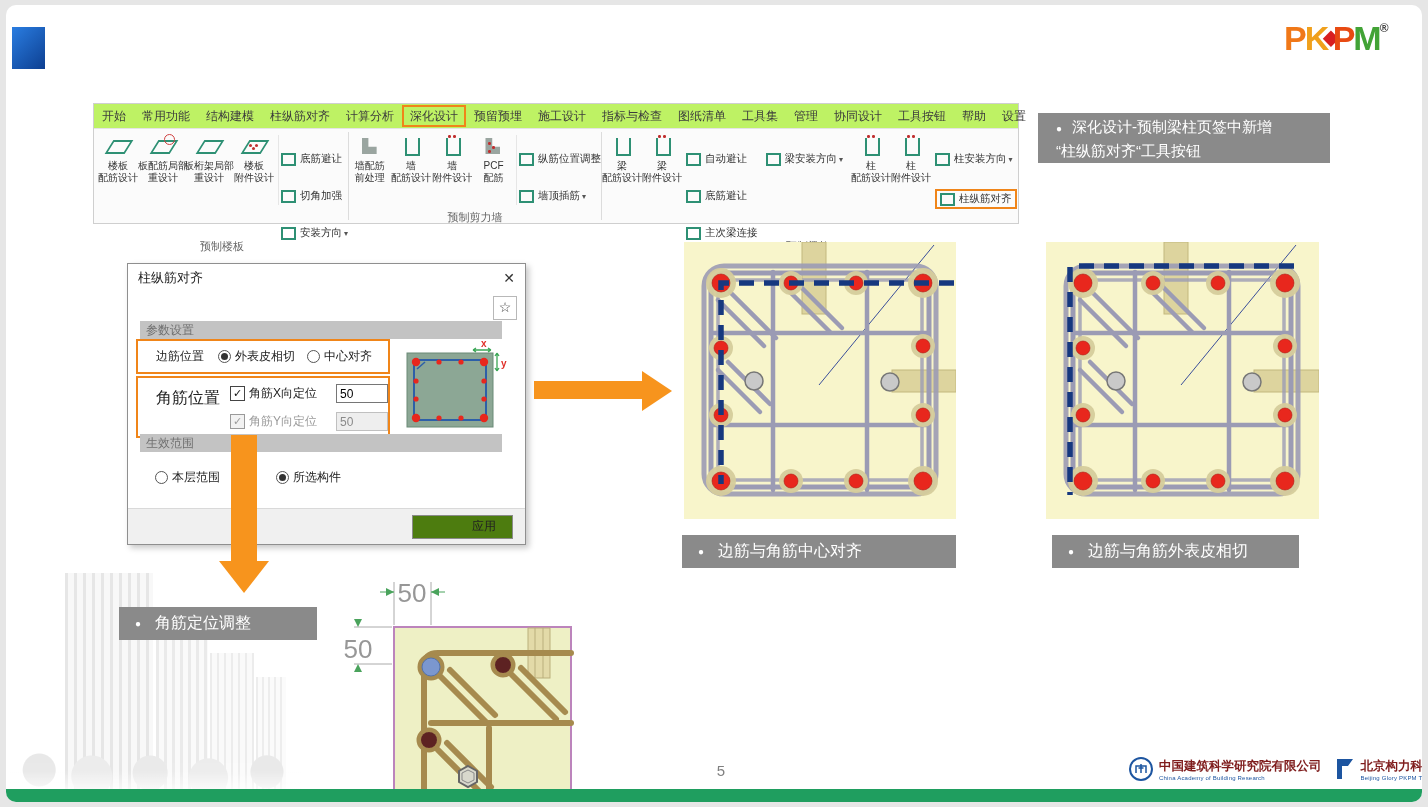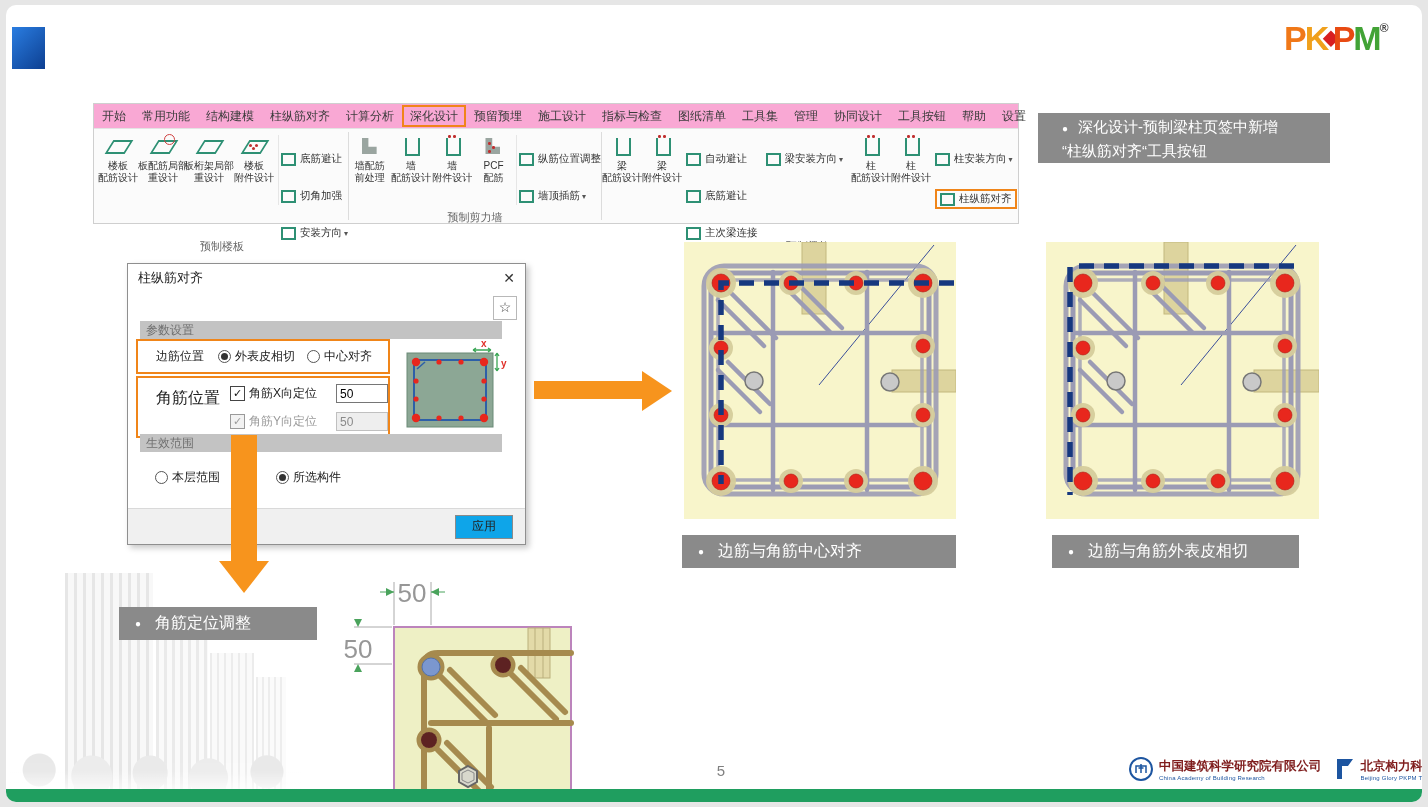--- a/index.html
+++ b/index.html
@@ -8,21 +8,21 @@
   
   .title-sq{position:absolute;left:6px;top:22px;width:33px;height:42px;background:linear-gradient(135deg,#2a7de1,#0d3f91);}
   .page-title{position:absolute;left:50px;top:22px;font-size:30px;font-weight:800;color:#1b5cc5;text-shadow:1.5px 1.5px 0 #123a75;letter-spacing:1px;}
   
   .pkpm-logo{position:absolute;left:1278px;top:14px;font-weight:900;font-size:34px;letter-spacing:-2px;font-family:"Liberation Sans",sans-serif;}
   .pkpm-logo .l0{color:#f07818;} .pkpm-logo .l1{color:#f0a01c;} .pkpm-logo .dia{color:#d81e20;font-size:20px;margin:0 -4px;vertical-align:6px;}
   .pkpm-logo .l2{color:#e84a12;} .pkpm-logo .l3{color:#42a336;}
   .pkpm-logo .reg{font-size:12px;color:#444;vertical-align:18px;letter-spacing:0;}
   
   .ribbon{position:absolute;left:87px;top:98px;width:926px;height:121px;background:#fff;border:1px solid #cfcfcf;box-sizing:border-box;}
-  .tabbar{display:flex;align-items:center;height:24px;border-bottom:1px solid #e4e4e4;background:#f9a8d4;}
+  .tabbar{display:flex;align-items:center;height:24px;border-bottom:1px solid #e4e4e4;background:#bef264;}
   .tab{padding:0 8px;font-size:12px;color:#3c3c3c;line-height:22px;white-space:nowrap;cursor:default;}
   .tab.hl{border:2px solid #f08519;padding:0 6px;line-height:18px;}
   .rbody{display:flex;height:94px;background:#fbfbfb;padding:0 2px;}
   .rgroup{display:flex;flex-direction:column;}
   .grow{flex:1;display:flex;align-items:flex-start;}
   .glabel{text-align:center;font-size:11px;color:#666;height:15px;line-height:13px;}
   .gsep{width:1px;background:#dcdcdc;margin:3px 0;}
   .vsep{width:1px;background:#e6e6e6;margin:6px 2px;height:70px;}
   .bigbtn{width:46px;display:flex;flex-direction:column;align-items:center;padding-top:5px;cursor:default;}
   .bigbtn .blbl{font-size:10px;line-height:12px;text-align:center;color:#333;white-space:nowrap;}
@@ -34,40 +34,40 @@
   .icB::before{content:"";position:absolute;left:7px;top:4px;width:11px;height:16px;border:2px solid #2e9074;border-top:none;}
   .icB.topdots::after{content:"";position:absolute;left:9px;top:1px;width:2.5px;height:2.5px;background:#c03030;border-radius:50%;box-shadow:5px 0 0 #c03030;}
   .icC::before{content:"";position:absolute;left:5px;top:4px;width:15px;height:16px;background:#9aa5a0;clip-path:polygon(0 0,45% 0,45% 55%,100% 55%,100% 100%,0 100%);}
   .icC.reddots::after{content:"";position:absolute;left:8px;top:8px;width:2.5px;height:2.5px;background:#c03030;border-radius:50%;box-shadow:4px 4px 0 #c03030,0 8px 0 #c03030;}
   .smallcol{display:flex;flex-direction:column;padding-top:7px;gap:7px;}
   .smallbtn{display:flex;align-items:center;font-size:10.5px;color:#333;white-space:nowrap;cursor:default;margin-top:16px;}
   .sicon{width:11px;height:9px;border:2px solid #2e9074;display:inline-block;margin-right:4px;}
   .dd{font-size:8px;color:#555;margin-left:2px;}
   .orange-outline{border:2px solid #f08519;padding:1px 3px;}
   
-  .callout{position:absolute;left:1032px;top:108px;width:292px;height:50px;background:#8a8a8a;color:#fff;font-size:15px;line-height:22px;padding:3px 16px;box-sizing:border-box;}
+  .callout{position:absolute;left:1032px;top:108px;width:292px;height:50px;background:#8a8a8a;color:#fff;font-size:15px;line-height:22px;padding:3px 10px;box-sizing:border-box;}
   .callout .b{font-size:10px;margin:0 10px 0 8px;}
   .cap{position:absolute;height:33px;background:#8a8a8a;color:#fff;font-size:16px;display:flex;align-items:center;}
   .cap .b{font-size:10px;margin:0 14px 0 16px;}
   
   .dialog{position:absolute;left:121px;top:258px;width:399px;height:282px;background:#fff;border:1px solid #8f8f8f;box-shadow:3px 3px 6px rgba(0,0,0,.22);box-sizing:border-box;font-size:12.5px;color:#222;}
   .dlg-titlebar{height:28px;display:flex;align-items:center;justify-content:space-between;padding:0 10px;font-size:13px;}
   .dlg-close{font-size:14px;color:#333;cursor:default;}
   .dlg-star{position:absolute;right:8px;top:32px;width:22px;height:22px;border:1px solid #b8b8b8;text-align:center;line-height:21px;font-size:14px;color:#444;}
   .sechdr{position:absolute;left:12px;width:362px;height:18px;background:#c3c3c3;color:#707070;font-size:12px;line-height:18px;padding-left:6px;box-sizing:border-box;}
   .obox{position:absolute;border:2px solid #f08519;box-sizing:border-box;}
   .pair{display:flex;align-items:center;gap:4px;font-size:12px;color:#222;}
   .rad{width:13px;height:13px;border:1px solid #555;border-radius:50%;box-sizing:border-box;position:relative;background:#fff;flex:0 0 auto;}
   .rad.sel::after{content:"";position:absolute;left:2px;top:2px;width:7px;height:7px;background:#333;border-radius:50%;}
   .cbx{width:13px;height:13px;border:1px solid #444;background:#fff;font-size:11px;line-height:12px;text-align:center;color:#111;flex:0 0 auto;}
   .cbx.dis{border-color:#9a9a9a;color:#9a9a9a;background:#f2f2f2;}
   .dlg-input{width:52px;height:19px;border:1px solid #767676;font-size:12px;padding:0 3px;box-sizing:border-box;font-family:"Liberation Sans",sans-serif;}
   .dlg-input.dis{background:#eee;color:#8a8a8a;border-color:#c0c0c0;}
   .dlg-bottom{position:absolute;left:0;right:0;bottom:0;height:35px;background:#f0f0f0;border-top:1px solid #d9d9d9;}
-  .apply-btn{position:absolute;right:12px;top:6px;width:56px;height:22px;background:#0ea5e9;border:1px solid #8a8a8a;font-size:12px;text-align:center;line-height:21px;cursor:default;}
+  .apply-btn{position:absolute;right:12px;top:6px;width:56px;height:22px;background:#4d7c0f;border:1px solid #8a8a8a;font-size:12px;text-align:center;line-height:21px;cursor:default;padding-left:43px;}
   
   .arrowR{position:absolute;left:528px;top:366px;width:140px;height:40px;z-index:6;}
   .arrowR .sh{position:absolute;left:0;top:10px;width:108px;height:18px;background:#f7941d;}
   .arrowR .hd{position:absolute;left:108px;top:0;width:0;height:0;border-left:30px solid #f7941d;border-top:20px solid transparent;border-bottom:20px solid transparent;}
   .arrowD{position:absolute;left:211px;top:430px;width:52px;height:158px;z-index:6;}
   .arrowD .sh{position:absolute;left:14px;top:0;width:26px;height:126px;background:#f7941d;}
   .arrowD .hd{position:absolute;left:2px;top:126px;width:0;height:0;border-top:32px solid #f7941d;border-left:25px solid transparent;border-right:25px solid transparent;}
   
   .img3d{position:absolute;}
   .pageno{position:absolute;left:700px;top:757px;width:30px;text-align:center;font-size:15px;color:#808080;}

